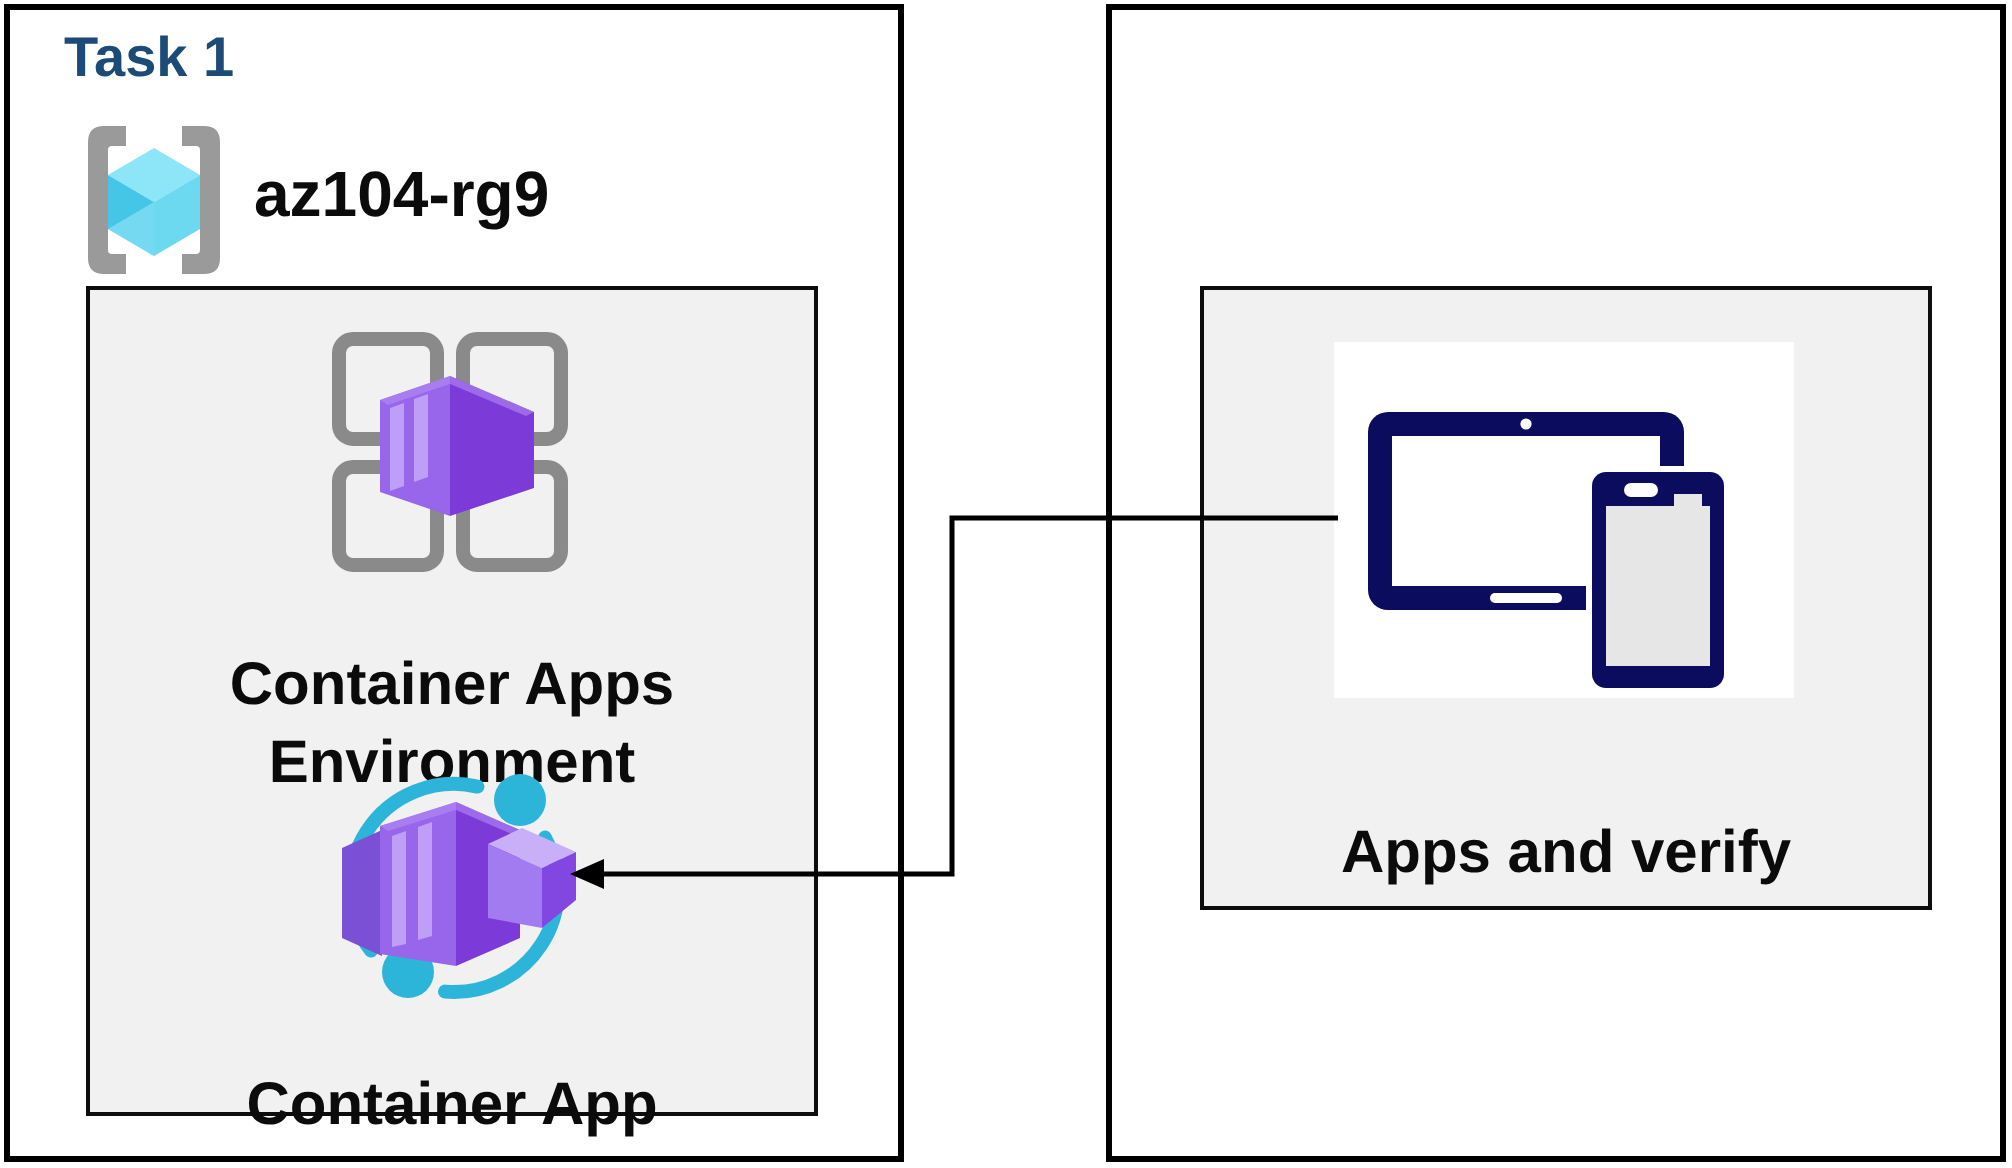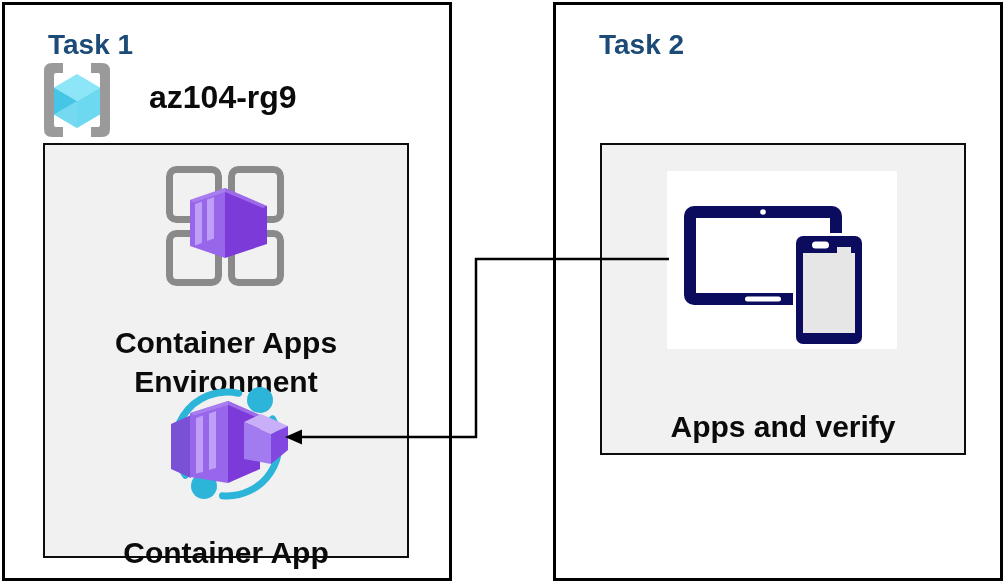--- a/index.html
+++ b/index.html
@@ -7,27 +7,27 @@
     position:relative;width:1006px;height:584px;background:#ffffff;
     font-family:"Liberation Sans","DejaVu Sans",sans-serif;overflow:hidden;
   }
   .task-box{
     position:absolute;top:2px;width:450px;height:579px;background:#ffffff;
     border:3px solid #000000;box-sizing:border-box;
   }
   #task1{left:2px;}
   #task2{left:553px;}
   .task-title{
-    position:absolute;left:27px;top:8px;margin:16px;
+    position:absolute;left:27px;top:8px;margin:0;
     font-size:28px;font-weight:bold;color:#1B4B76;letter-spacing:0px;
   }
   .rg-row{position:absolute;left:24px;top:54px;height:82px;}
   .rg-row svg{position:absolute;left:0;top:0;}
   .rg-name{
-    position:absolute;left:120px;top:20px;white-space:nowrap;
+    position:absolute;left:98px;top:20px;white-space:nowrap;
     font-size:32px;font-weight:bold;color:#0B0B0B;text-align:right;
   }
   .inner-panel{
     position:absolute;left:38px;top:138px;width:366px;background:#F1F1F1;
     border:2px solid #0d0d0d;box-sizing:border-box;
   }
   #task1 .inner-panel{height:415px;}
   #task2 .inner-panel{left:44px;height:312px;}
   .env-icon{position:absolute;left:50%;transform:translateX(-50%);top:16px;}
   .app-icon{position:absolute;left:50%;transform:translateX(-50%);top:240px;}
@@ -105,21 +105,20 @@
         <polygon points="84,37 101,29 128,41 111,49" fill="#C9AEF8"></polygon>
         <polygon points="84,37 111,49 111,79 84,74" fill="#A27BF0"></polygon>
         <polygon points="111,49 128,41 128,65 111,79" fill="#8247E0"></polygon>
       </svg>
 
       <div class="diagram-label app-label">Container App</div>
     </div>
   </section>
 
   <section class="task-box" id="task2">
-    <h2 class="task-title">Task 2</h2>
 
     <div class="inner-panel">
       <div class="device-panel">
         <svg width="230" height="178" viewBox="0 0 230 178">
 
           <rect x="17" y="35" width="158" height="99" rx="10" fill="#0C0C5E"></rect>
           <rect x="29" y="47" width="134" height="75" fill="#ffffff"></rect>
           <circle cx="96" cy="41" r="2.8" fill="#ffffff"></circle>
           <rect x="78" y="125.5" width="36" height="5" rx="2.5" fill="#ffffff"></rect>
 

